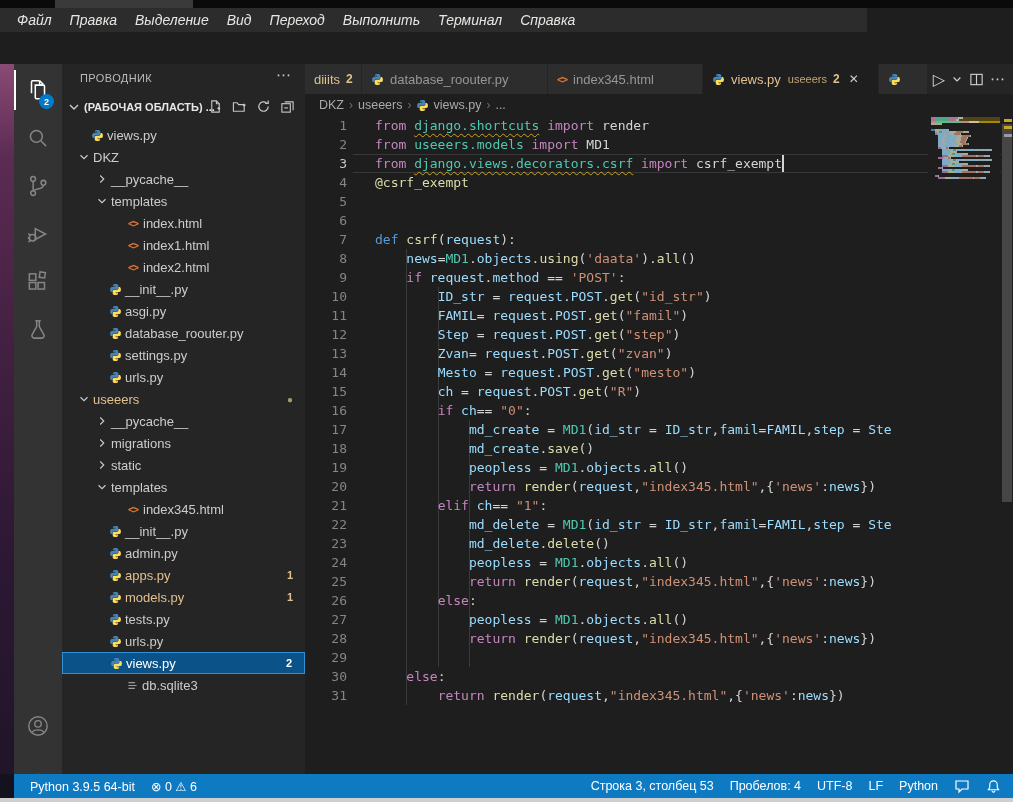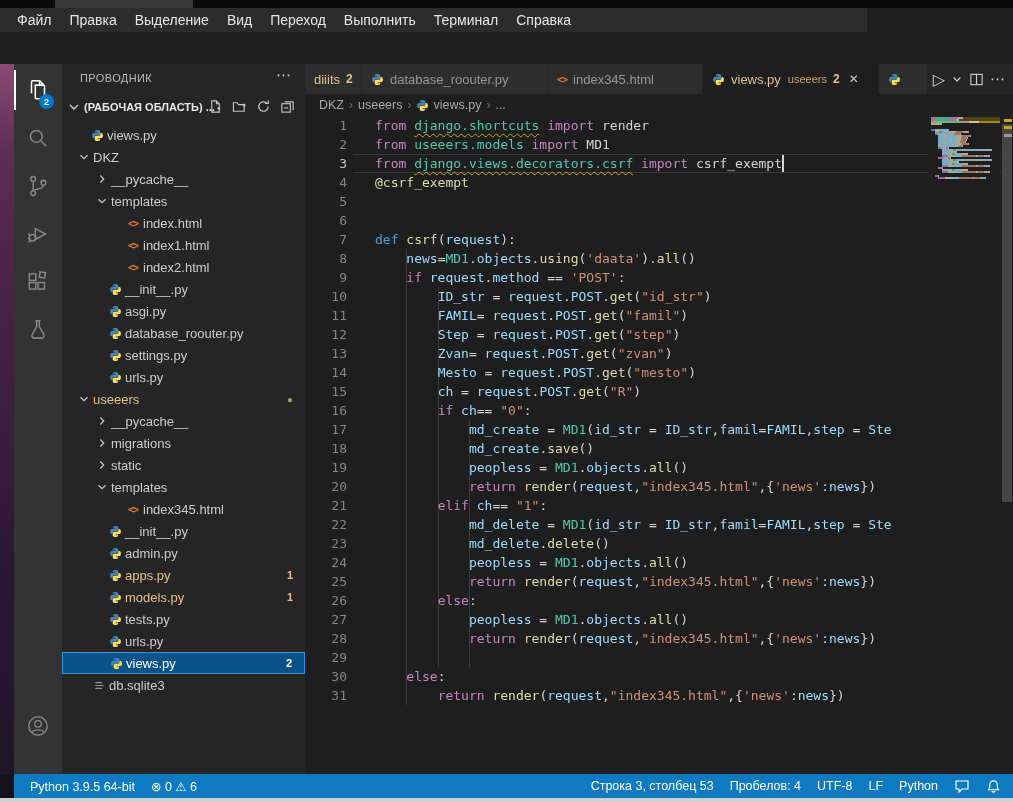--- a/index.html
+++ b/index.html
@@ -5,21 +5,21 @@
   html,body{margin:0;padding:0;background:#000;}
   *{box-sizing:border-box;}
   body{font-family:"Liberation Sans",sans-serif;width:1013px;height:802px;position:relative;overflow:hidden;}
   #stage{position:absolute;inset:0;width:1013px;height:802px;background:#1e1e1e;}
 
   
   #topstrip{position:absolute;left:0;top:0;width:1013px;height:8px;background:#0a0a0a;}
   #topstrip .notch{position:absolute;left:55px;top:0;width:138px;height:8px;background:#3a3a3a;}
 
   
-  #menubar{position:absolute;left:0;top:8px;width:867px;height:24px;background:#2c2c2c;display:flex;align-items:center;padding-left:8px;}
+  #menubar{position:absolute;left:0;top:8px;width:867px;height:24px;background:#2c2c2c;display:flex;align-items:center;padding-left:8px;font-style:italic;}
   .menu-item{color:#e8e6e3;font-size:14px;padding:0 9px;line-height:24px;cursor:default;}
 
   
   #main{position:absolute;left:0;top:32px;width:1013px;height:742px;}
 
   
   #deskstrip{position:absolute;left:0;top:32px;width:14px;height:766px;
     background:linear-gradient(180deg,#8a4a74 0%,#5c2c52 12%,#442142 35%,#2c1833 65%,#1d1426 100%);}
 
   
@@ -432,21 +432,21 @@
           <div class="row selected" style="padding-left: 44px;">
             <span class="fico">
               <svg width="13" height="13" viewBox="0 0 24 24">
                 <path fill="#4584b6" d="M11.9 2c-5 0-4.7 2.2-4.7 2.2v2.3h4.8v.7H5.3S2 6.8 2 11.9c0 5 2.9 4.9 2.9 4.9h1.7v-2.4s-.1-2.9 2.9-2.9h4.8s2.8 0 2.8-2.7V4.7S17.6 2 11.9 2zM9.3 3.5a.9.9 0 1 1 0 1.8.9.9 0 0 1 0-1.8z"></path>
                 <path fill="#ffde57" d="M12.1 22c5 0 4.7-2.2 4.7-2.2v-2.3H12v-.7h6.7s3.3.4 3.3-4.7c0-5-2.9-4.9-2.9-4.9h-1.7v2.4s.1 2.9-2.9 2.9H9.7s-2.8 0-2.8 2.7v4.1S6.4 22 12.1 22zm2.6-1.5a.9.9 0 1 1 0-1.8.9.9 0 0 1 0 1.8z"></path>
               </svg>
             </span>
             <span class="lbl">views.py</span>
             <span class="badge">2</span>
           </div>
-          <div class="row" style="padding-left: 28px;">
+          <div class="row" style="padding-left: 28px; margin-left: 33px;">
             <span class="fico">
               <svg width="13" height="13" viewBox="0 0 16 16" stroke="#9a9a9a" stroke-width="1.4" fill="none">
                 <path d="M3 4.5h8M3 8h10M3 11.5h8"></path>
               </svg>
             </span>
             <span class="lbl">db.sqlite3</span>
           </div>
         </div>
       <div id="sb-outline">
         <svg style="margin-left:6px" width="14" height="14" viewBox="0 0 16 16" fill="none" stroke="#cccccc" stroke-width="1.4">

